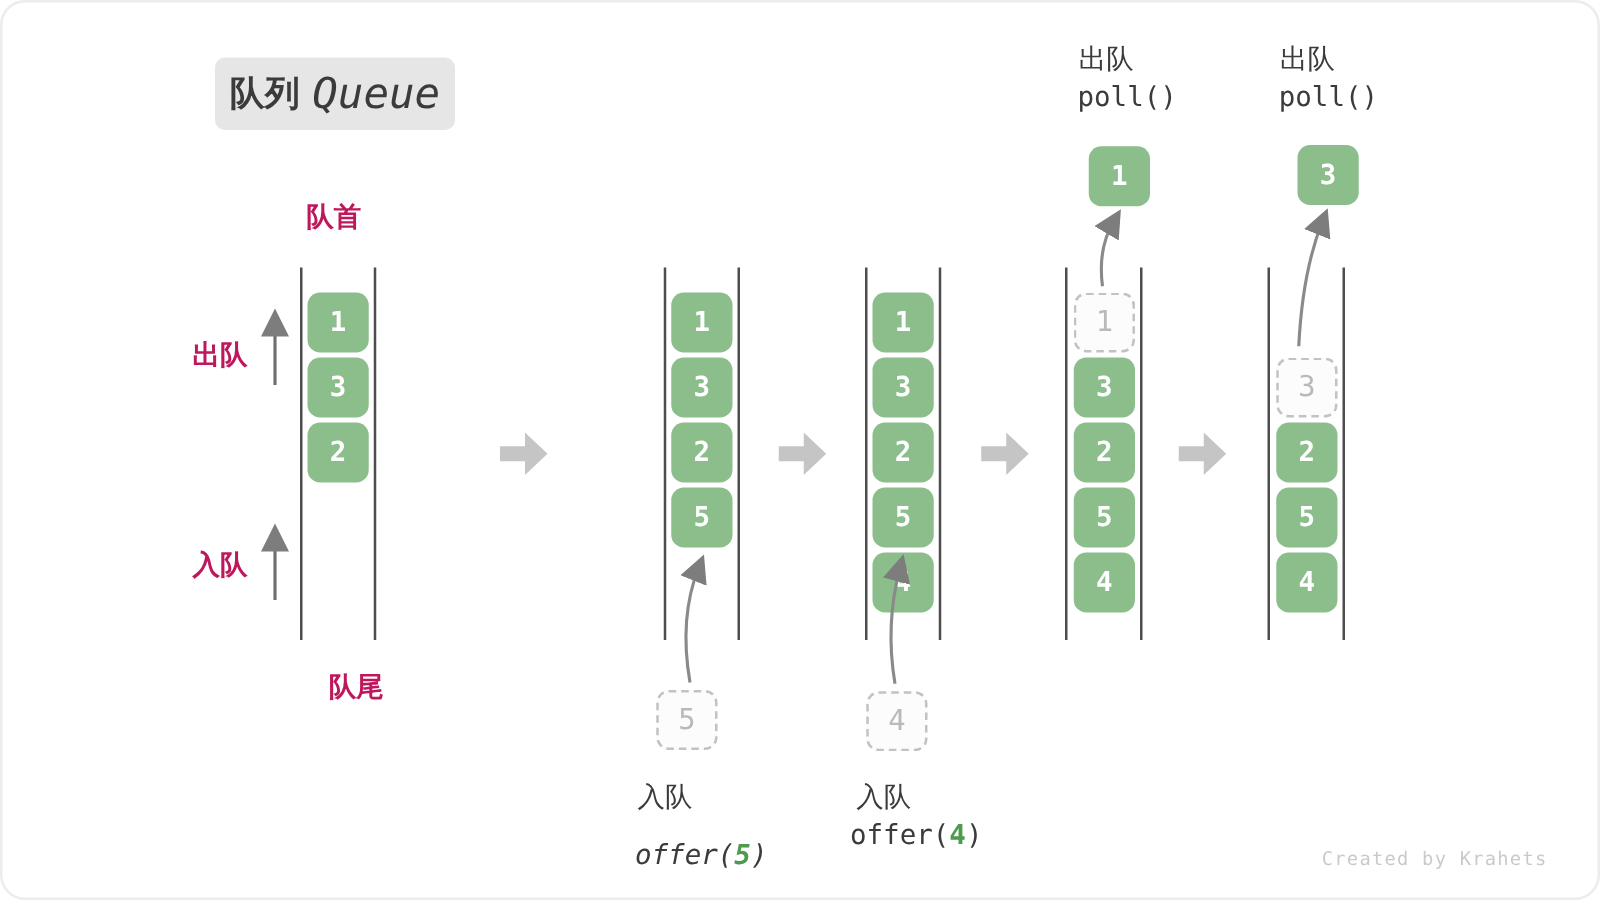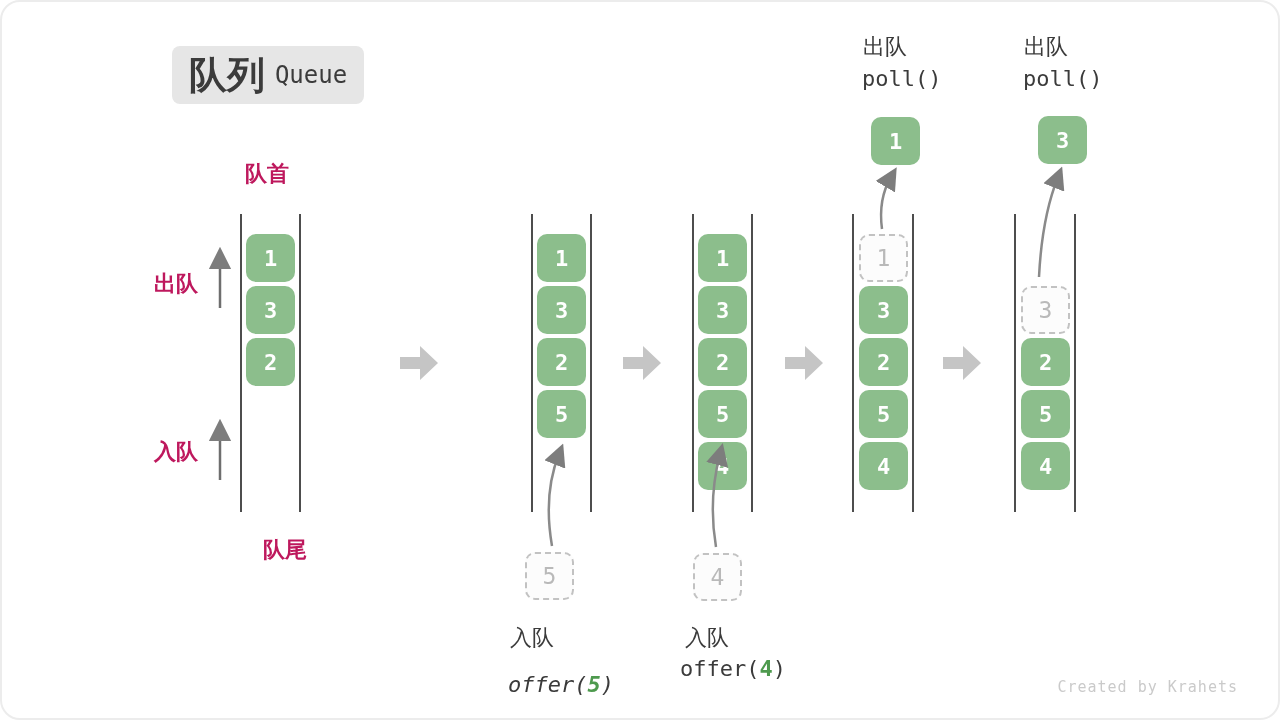--- a/index.html
+++ b/index.html
@@ -6,22 +6,22 @@
   .canvas{
     position:relative;width:1280px;height:720px;box-sizing:border-box;
     background:#ffffff;border:2px solid #ececec;border-radius:20px;
     overflow:hidden;font-family:"Liberation Sans",sans-serif;color:#3b3b3b;
   }
   .abs{position:absolute;}
   .title-box{
     left:170px;top:44px;width:192px;height:58px;background:#e6e6e6;border-radius:8px;
     display:flex;align-items:center;justify-content:center;gap:10px;
   }
-  .title-zh{font-size:38px;font-weight:bold;color:#3b3b3b;}
-  .title-en{font-family:"DejaVu Sans Mono",monospace;font-size:24px;color:#3b3b3b;}
+  .title-zh{font-size:28px;font-weight:bold;color:#3b3b3b;}
+  .title-en{font-family:"DejaVu Sans Mono",monospace;font-size:34px;color:#3b3b3b;font-style:italic;}
   .cjk-label{font-size:22px;font-weight:bold;color:#be185d;white-space:nowrap;}
   .qwall{width:2px;background:#4d4d4d;top:212px;height:298px;}
   .slot{
     width:49px;height:48px;border-radius:10px;box-sizing:border-box;
     display:flex;align-items:center;justify-content:center;
     font-family:"DejaVu Sans Mono",monospace;font-size:22px;font-weight:bold;
   }
   .solid{background:#8cbe8c;color:#ffffff;}
   .dashed{border:2px dashed #c2c2c2;background:#fcfcfc;color:#b9b9b9;font-weight:normal;font-size:23px;}
   .anno-zh{font-size:22px;font-weight:500;color:#3b3b3b;white-space:nowrap;}

